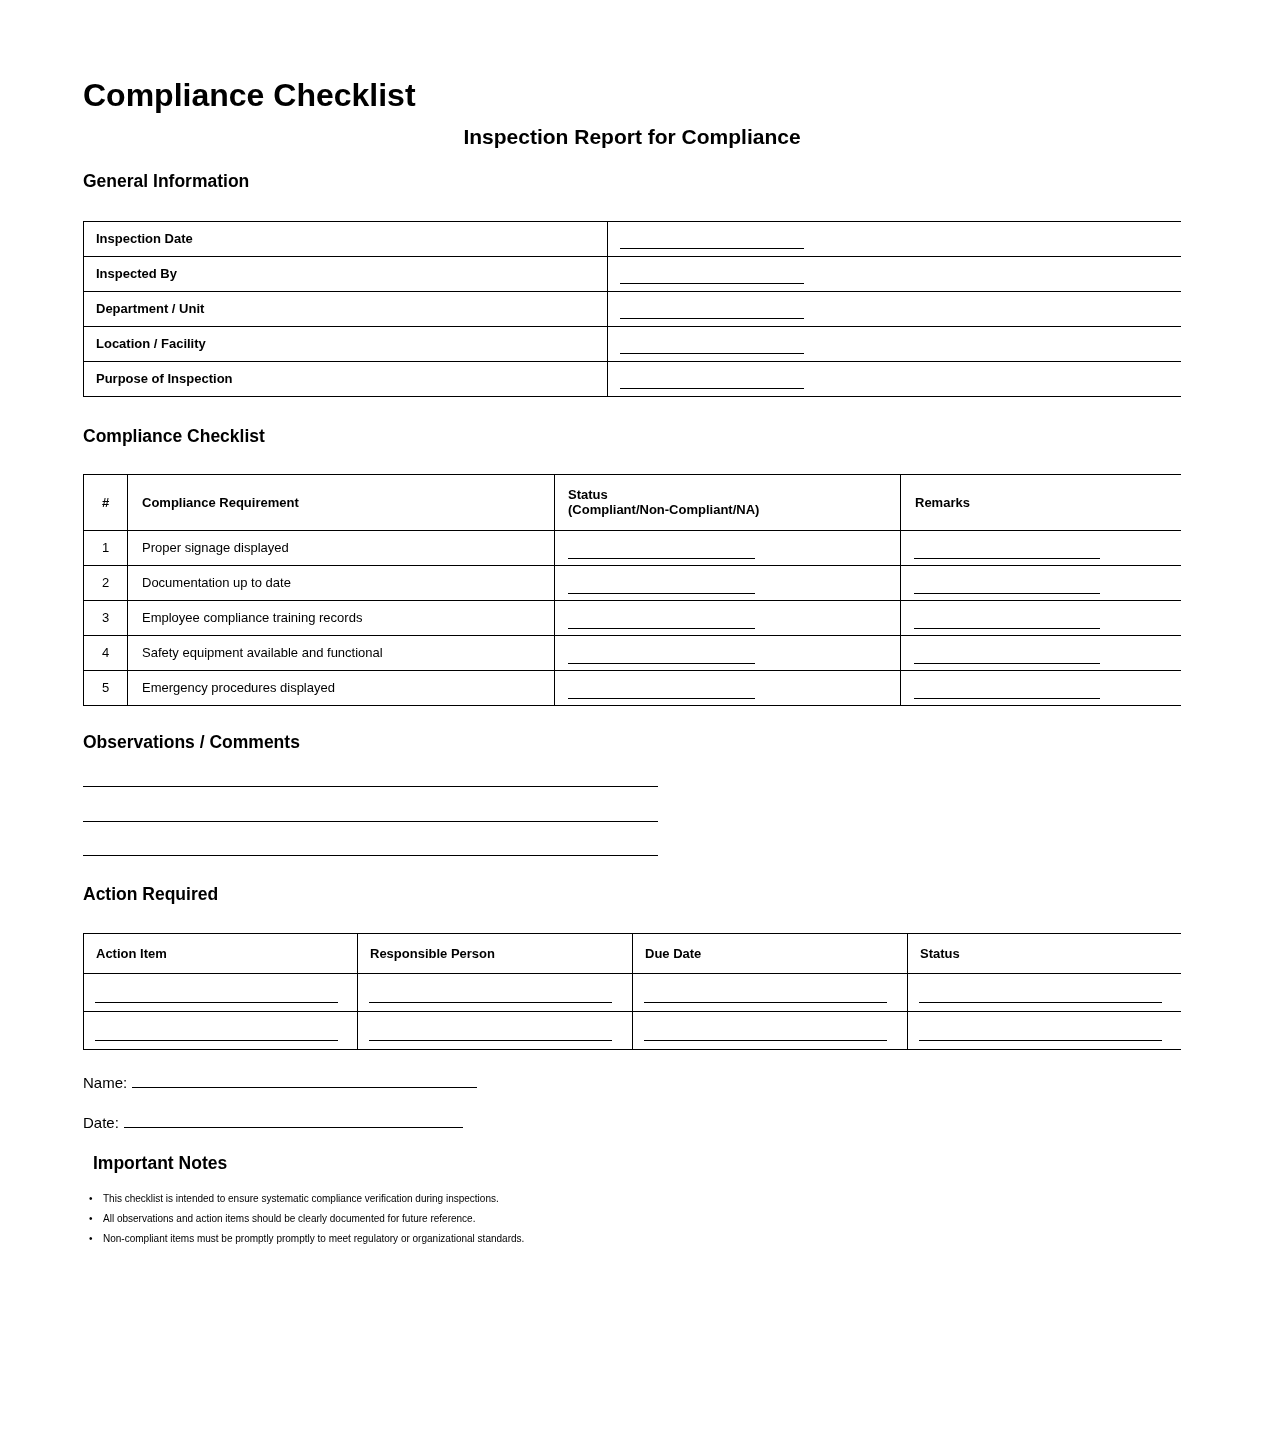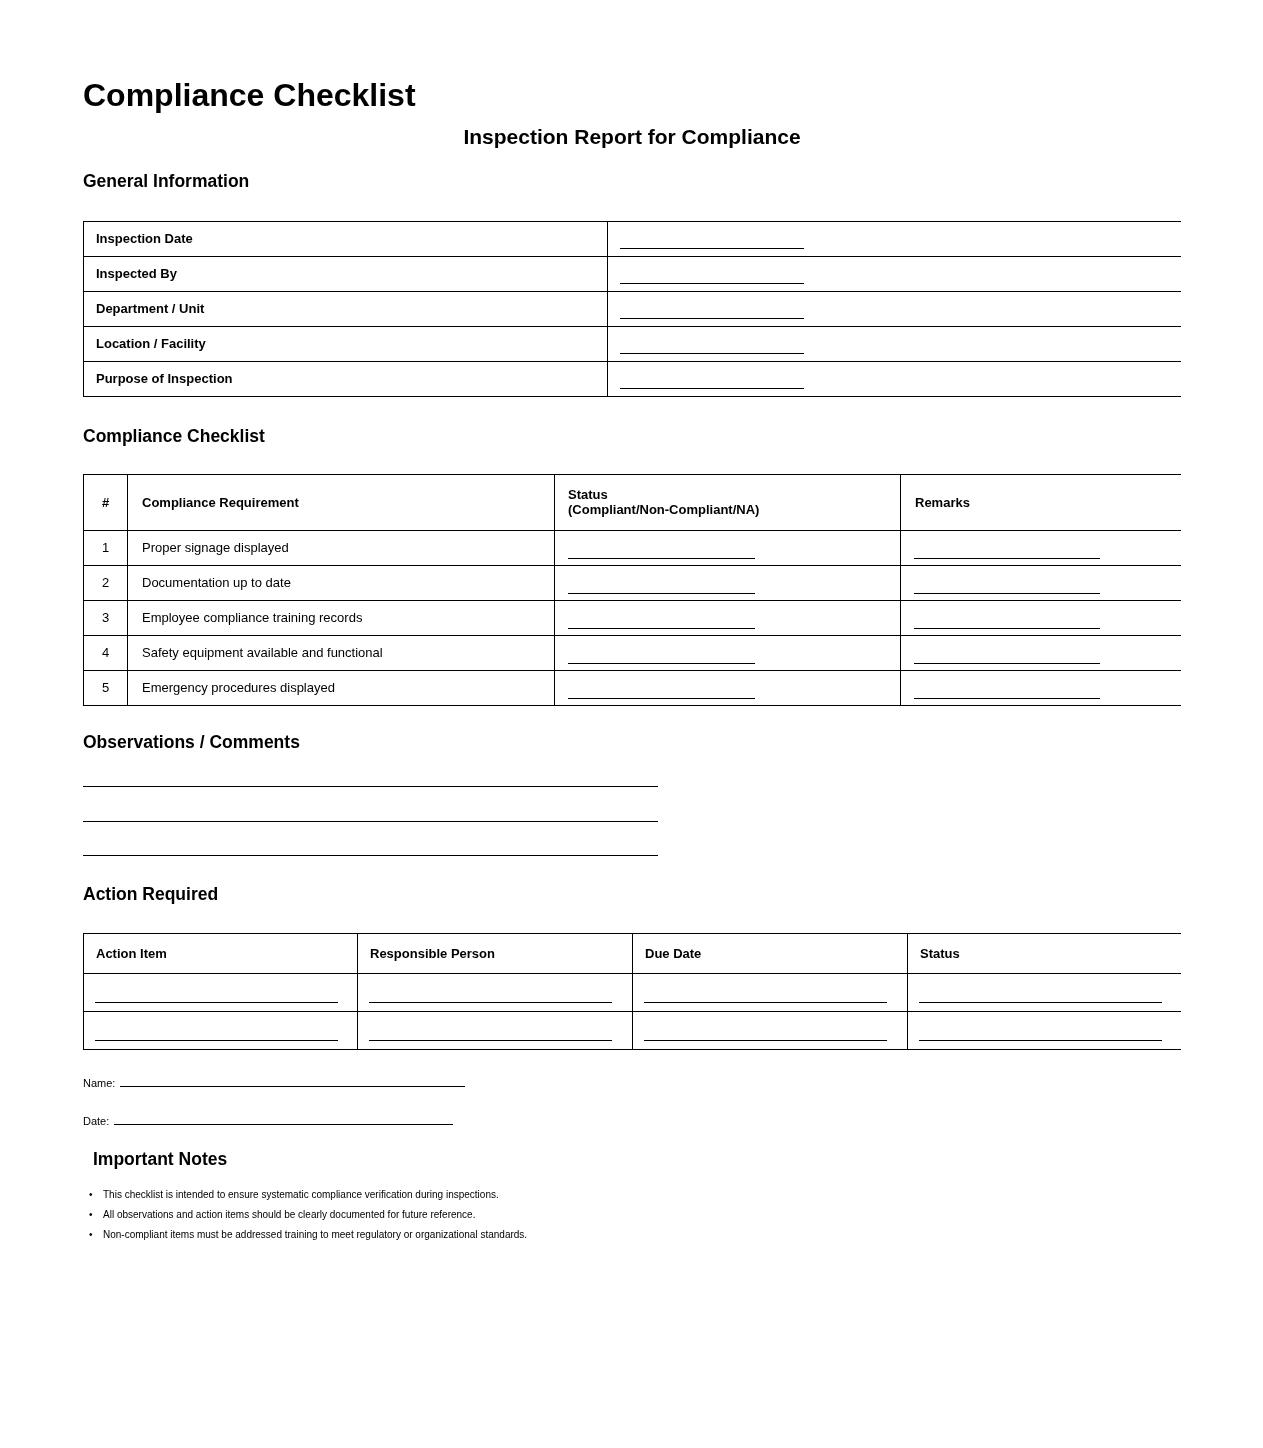--- a/index.html
+++ b/index.html
@@ -56,21 +56,21 @@
   .tbl-action td { vertical-align: bottom; }
 
   .blank { border-bottom: 1.5px solid #000; height: 0; }
   .blank-gen   { width: 184px; margin-left: 12px; margin-bottom: 7px; }
   .blank-stat  { width: 187px; margin-left: 13px; margin-bottom: 6px; }
   .blank-rem   { width: 186px; margin-left: 13px; margin-bottom: 6px; }
   .blank-act   { width: 243px; margin-left: 11px; margin-bottom: 8px; }
 
   .obs-line { width: 575px; height: 34.5px; border-bottom: 1.5px solid #000; }
 
-  .sig-row { font-size: 11px; line-height: 1.2; }
+  .sig-row { font-size: 15px; line-height: 1.2; }
   .sig-name { margin-top: 24px; }
   .sig-date { margin-top: 22px; }
   .sig-blank { display: inline-block; height: 13px; border-bottom: 1.5px solid #000; margin-left: 5px; vertical-align: baseline; }
   .sig-blank-name { width: 345px; }
   .sig-blank-date { width: 339px; }
 
   ul.notes { margin-top: 15px; list-style: none; font-size: 10px; }
   ul.notes li { line-height: 20px; position: relative; padding-left: 20px; }
   ul.notes li::before { content: "\2022"; position: absolute; left: 6px; }
 </style>
@@ -232,17 +232,17 @@
     </tbody>
       </table>
 
     <p class="sig-row sig-name"><span>Name:</span><span class="sig-blank sig-blank-name"></span></p>
     <p class="sig-row sig-date"><span>Date:</span><span class="sig-blank sig-blank-date"></span></p>
 
     <h3 class="h3-notes">Important Notes</h3>
     <ul class="notes">
       <li>This checklist is intended to ensure systematic compliance verification during inspections.</li>
       <li>All observations and action items should be clearly documented for future reference.</li>
-      <li>Non-compliant items must be addressed training to meet regulatory or organizational standards.</li>
+      <li>Non-compliant items must be promptly promptly to meet regulatory or organizational standards.</li>
     </ul>
 
   </div>
 </div>
 
 </body></html>

